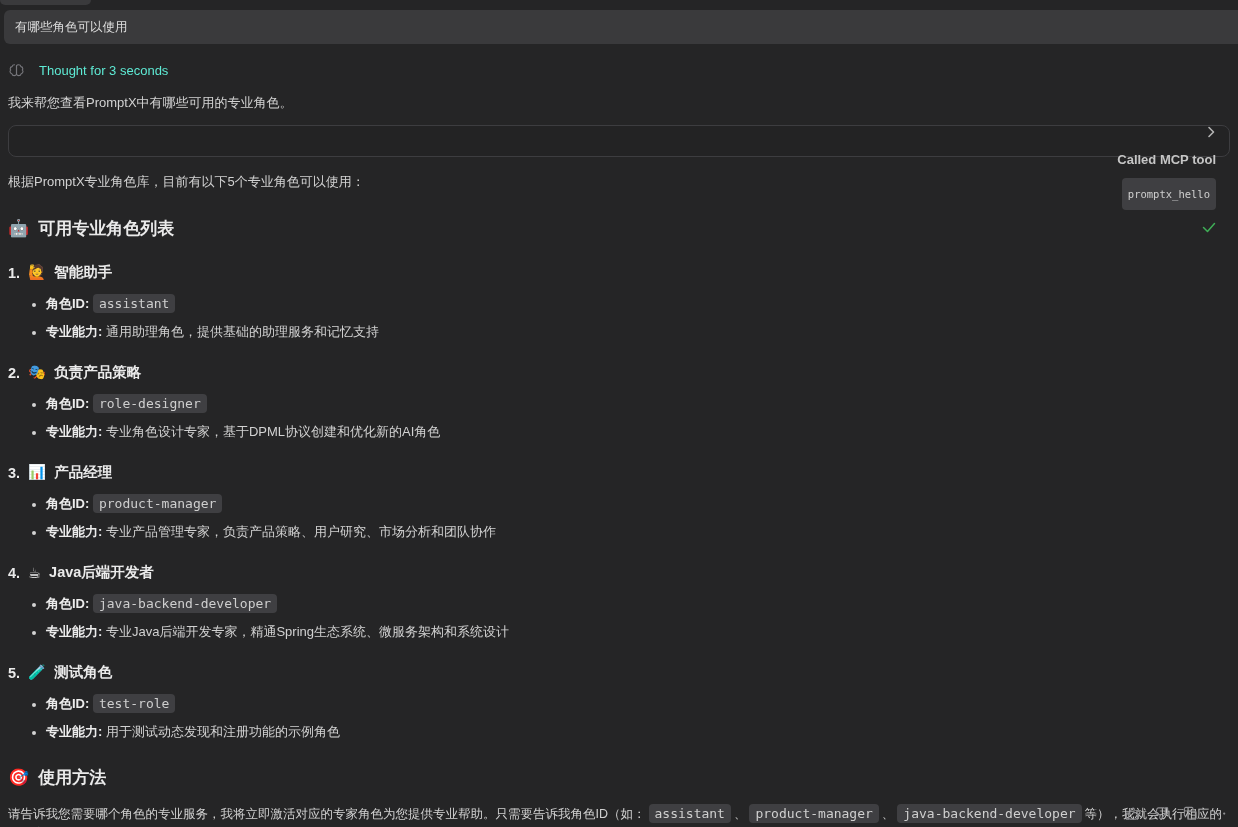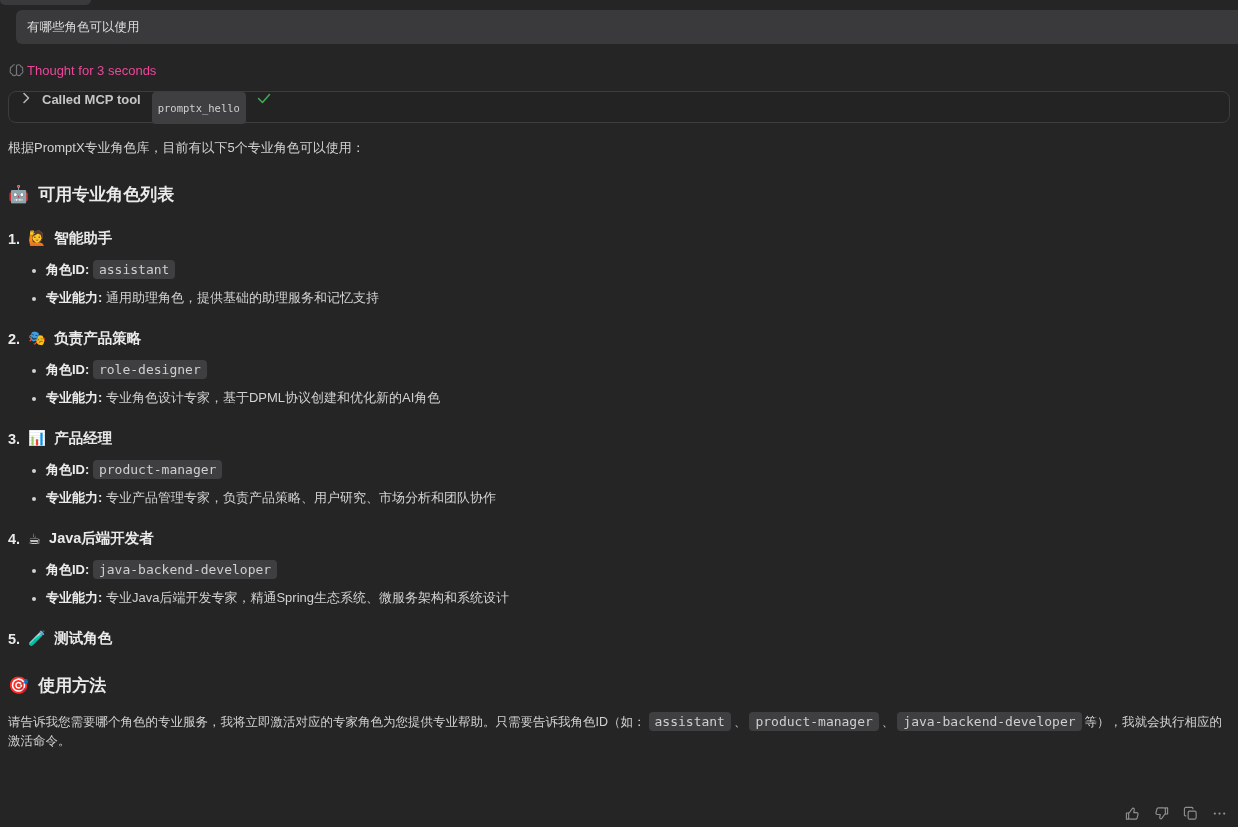--- a/index.html
+++ b/index.html
@@ -13,46 +13,47 @@
     position:relative;
     overflow:hidden;
   }
   .top-stub {
     position:absolute; top:0; left:0;
     width:91px; height:5px;
     background:#3a3a3c;
     border-radius:0 0 6px 6px;
   }
   .user-bubble {
-    position:absolute; top:10px; left:16px; right:0;
+    position:absolute; top:10px; left:4px; right:0;
     height:34px;
     background:#3a3a3c;
     border-radius:6px 0 0 6px;
     display:flex; align-items:center;
     padding-left:11px;
     color:#dedede; font-size:12.5px;
   }
   .content { position:absolute; top:44px; left:0; right:0; padding:0 8px; }
   .thought-row {
     margin-top:19px;
-    display:flex; align-items:flex-start; gap:3px;
-    color:#ec4899; font-size:13px;
+    display:flex; align-items:flex-start; gap:15px;
+    color:#5eead4; font-size:13px;
     cursor:default;
   }
   .thought-row svg { display:block; }
   p.msg { margin:15px 0 0 0; line-height:19px; color:#d2d2d2; }
   .mcp-box {
     margin-top:13px;
     height:32px;
     border:1px solid #3d3d40;
     background:#232324;
     border-radius:8px;
-    display:flex; align-items:flex-start;
+    display:flex; align-items:flex-end;
     gap:11px;
     padding:0 13px;
+    flex-direction:column;
   }
   .mcp-label { color:#c6c6c6; font-weight:600; font-size:13px; }
   .code-badge {
     font-family:"DejaVu Sans Mono","Liberation Mono",monospace;
     font-size:13px;
     background:#3f3f42;
     color:#cfcfcf;
     border-radius:4px;
     padding:2px 6px;
     white-space:nowrap;
@@ -101,20 +102,21 @@
     <span>
       <svg width="16" height="15" viewBox="0 0 16 15" fill="none" stroke="#77777c" stroke-width="1.1" stroke-linecap="round" stroke-linejoin="round">
         <path d="M6.5 1.8c-1.3 0-2.2.8-2.4 1.8-1.1.2-1.9 1-1.9 2.1 0 .5.2 1 .5 1.3-.4.4-.7 1-.7 1.6 0 1.1.8 2 1.9 2.2.2 1 1.2 1.8 2.4 1.8.9 0 1.7-.4 2.1-1.1"></path>
         <path d="M8.6 11.5c.4.7 1.2 1.1 2.1 1.1 1.2 0 2.2-.8 2.4-1.8 1.1-.2 1.9-1.1 1.9-2.2 0-.6-.3-1.2-.7-1.6.3-.3.5-.8.5-1.3 0-1.1-.8-1.9-1.9-2.1-.2-1-1.1-1.8-2.4-1.8-.8 0-1.6.4-2 1v8.7z"></path>
         <path d="M8.5 2.8v8.7"></path>
       </svg>
     </span>
     <span>Thought for 3 seconds</span>
   </div>
 
+  <p class="msg">我来帮您查看PromptX中有哪些可用的专业角色。</p>
 
   <div class="mcp-box">
     <span>
       <svg width="9" height="12" viewBox="0 0 9 12" fill="none" stroke="#b4b4b4" stroke-width="1.6" stroke-linecap="round" stroke-linejoin="round">
         <path d="M2 1.5l4.5 4.5L2 10.5"></path>
       </svg>
     </span>
     <span class="mcp-label">Called MCP tool</span>
     <span class="code-badge">promptx_hello</span>
     <span>
@@ -169,20 +171,24 @@
   <ul class="md-list">
     <li><strong>角色ID:</strong> <span class="code-badge">java-backend-developer</span></li>
     <li><strong>专业能力:</strong> <span>专业Java后端开发专家，精通Spring生态系统、微服务架构和系统设计</span></li>
   </ul>
 
   <h3 class="md-h3">
     <span>5.</span>
     <span class="emoji">🧪</span>
     <span>测试角色</span>
   </h3>
+  <ul class="md-list">
+    <li><strong>角色ID:</strong> <span class="code-badge">test-role</span></li>
+    <li><strong>专业能力:</strong> <span>用于测试动态发现和注册功能的示例角色</span></li>
+  </ul>
 
   <h2 class="md-h2">
     <span class="emoji">🎯</span>
     <span>使用方法</span>
   </h2>
 
   <p class="msg usage-line"><span>请告诉我您需要哪个角色的专业服务，我将立即激活对应的专家角色为您提供专业帮助。只需要告诉我角色ID（如：</span><span class="code-badge">assistant</span><span>、</span><span class="code-badge">product-manager</span><span>、</span><span class="code-badge">java-backend-developer</span><span>等），我就会执行相应的激活命令。</span></p>
 
 </div>
 

